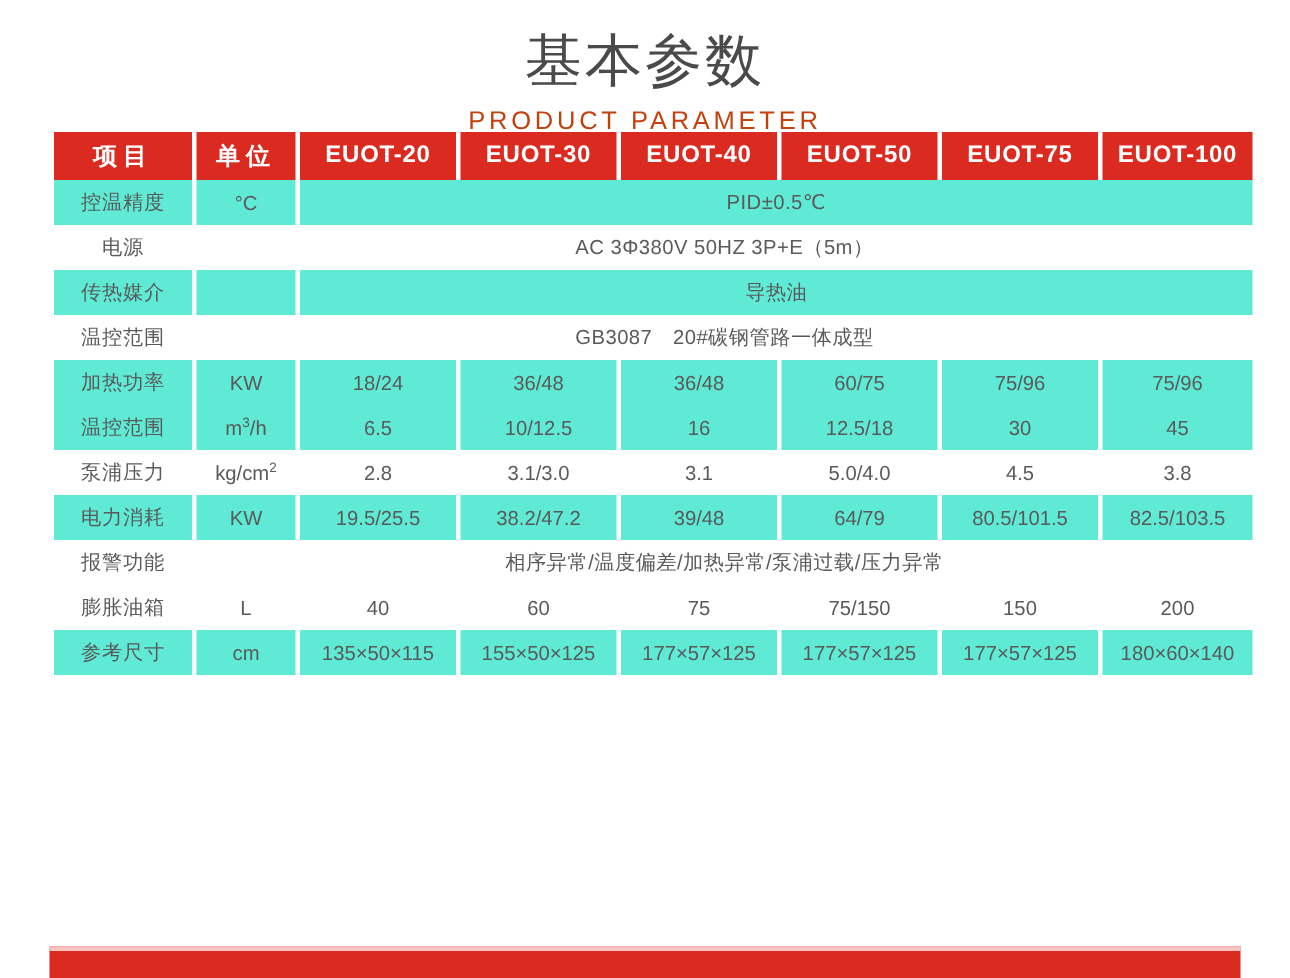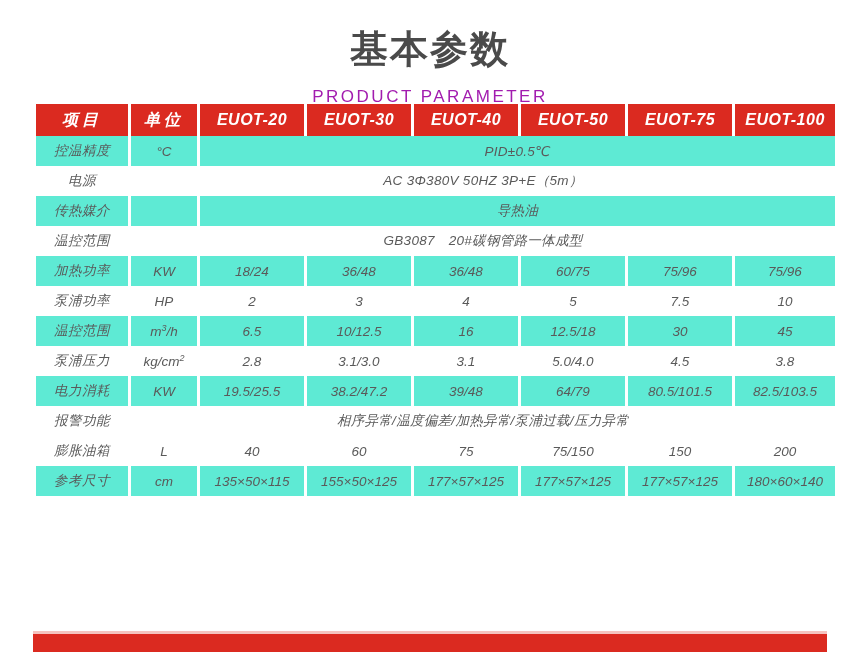--- a/index.html
+++ b/index.html
@@ -18,42 +18,41 @@
   }
 
   
   .title-block {
     width: 860px;
     padding-top: 14px;
     text-align: center;
   }
   .title-cn {
     font-size: 38px;
-    font-weight: bold;
+    font-weight: normal;
     color: #4a4a4a;
     letter-spacing: 2px;
     line-height: 46px;
-    margin: 12px;
+    margin: 4px;
   }
   .title-en {
     font-size: 17px;
-    color: #a21caf;
+    color: #c2410c;
     letter-spacing: 2.5px;
     line-height: 26px;
     margin: 2px 0 0 0;
     font-weight: normal;
   }
 
   
   .table-wrap {
     position: absolute;
     left: 33px;
-    top: 104px;
+    top: 88px;
     width: 794px;
-    font-style: italic;
   }
   table.param-table {
     width: 794px;
     border-collapse: separate;
     border-spacing: 3px 0;
     table-layout: fixed;
   }
   table.param-table td,
   table.param-table th {
     height: 30px;
@@ -179,30 +178,20 @@
         <tr class="stripe">
           <td class="label-cell">加热功率</td>
           <td class="unit-cell">KW</td>
           <td>18/24</td>
           <td>36/48</td>
           <td>36/48</td>
           <td>60/75</td>
           <td>75/96</td>
           <td>75/96</td>
         </tr>
-        <tr class="plain">
-          <td class="label-cell">泵浦功率</td>
-          <td class="unit-cell">HP</td>
-          <td>2</td>
-          <td>3</td>
-          <td>4</td>
-          <td>5</td>
-          <td>7.5</td>
-          <td>10</td>
-        </tr>
         <tr class="stripe">
           <td class="label-cell">温控范围</td>
           <td class="unit-cell">m<sup>3</sup>/h</td>
           <td>6.5</td>
           <td>10/12.5</td>
           <td>16</td>
           <td>12.5/18</td>
           <td>30</td>
           <td>45</td>
         </tr>

